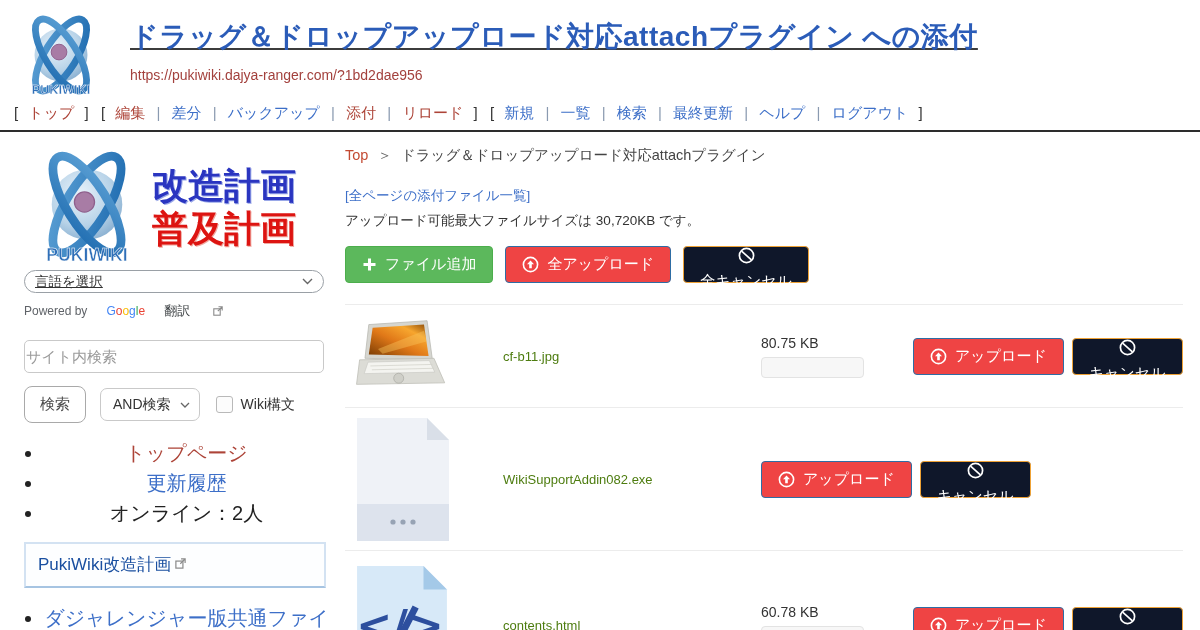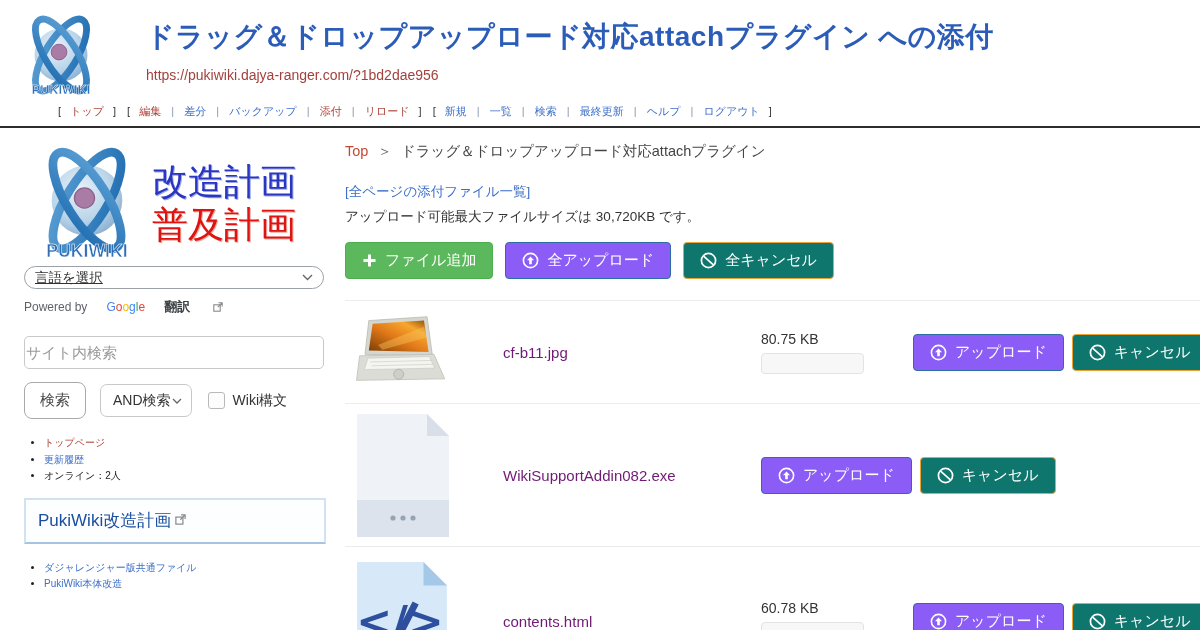--- a/index.html
+++ b/index.html
@@ -5,87 +5,87 @@
   * { margin:0; padding:0; box-sizing:border-box; }
   body { background:#fff; }
   .page {
     width:1200px; height:630px; position:relative; overflow:hidden;
     background:#fff; font-family:"Liberation Sans","DejaVu Sans",sans-serif;
     color:#3c3c3c;
   }
   
   .header { display:flex; align-items:flex-start; padding:6px 0 0 12px; }
   .logo-main { width:98px; flex:0 0 98px; }
-  .header-text { margin-left:36px; padding-top:12px; }
+  .header-text { margin-left:20px; padding-top:12px;text-decoration:underline; }
   .page-title { font-size:28px; font-weight:bold; color:#2b5cb8; letter-spacing:.5px; }
   .page-url { font-size:14px; color:#a3413d; margin-top:11px; text-decoration:none; display:inline-block; }
   
-  .nav { padding:4px 8px 7px 10px; font-size:11px; color:#444; white-space:nowrap;margin-left:44px; }
+  .nav { padding:4px 8px 7px 10px; font-size:15px; color:#444; white-space:nowrap; }
   .nav a { text-decoration:none; margin:0 2px; cursor:pointer; }
   .nav .sep { color:#8a9ab0; margin:0 5px; }
   .nav .br { color:#333; margin:0 4px; }
   .red { color:#ad4438; }
   .blue { color:#3d6fc8; }
   .topline { height:2px; background:#2d2d2d; }
   
   .content { display:flex; align-items:flex-start; }
   .sidebar { width:345px; flex:0 0 345px; padding:12px 16px 0 24px; }
   .main { flex:1; padding:8px 20px 0 0; }
   
   .side-logo { display:flex; align-items:center; }
   .side-logo svg { width:126px; flex:0 0 126px; }
-  .side-logo-text { margin-left:2px; line-height:1.2; font-weight:400; font-size:36px;
+  .side-logo-text { margin-left:2px; line-height:1.2; font-weight:700; font-size:36px;
     font-family:"DejaVu Sans","Liberation Sans",sans-serif;text-align:center; }
   .kaizo { color:#2a35c0; text-shadow:1px 1px 0 #9aa8e8; }
   .fukyu { color:#dd1411; text-shadow:1px 1px 0 #f0a9a0; }
   .lang-select { width:300px; height:23px; border:1px solid #9aa0a6;
     border-radius:12px; display:flex; align-items:center; justify-content:space-between;
     padding:0 10px; font-size:13.5px; color:#333; cursor:pointer; background:#fff;text-decoration:underline; }
   .powered { font-size:12px; color:#5f6368; margin-top:9px; display:flex; align-items:center; gap:19px; }
   .g1{color:#4285F4}.g2{color:#EA4335}.g3{color:#FBBC05}.g4{color:#4285F4}.g5{color:#34A853}.g6{color:#EA4335}
-  .powered b { color:#3c4043; font-weight:bold; font-size:13px; }
+  .powered b { color:#3c4043; font-weight:normal; font-size:13px; }
   .search-input { margin-top:20px; width:300px; height:33px; border:1px solid #c9c9c9;
     border-radius:5px; font-size:15px; padding:0 1px; color:#333; outline:none; display:block; }
   .search-input::placeholder { color:#9a9a9a; }
   .search-row { margin-top:13px; display:flex; align-items:center; }
   .search-btn { border:1px solid #a9a9a9; background:#fff; border-radius:8px;
     padding:8px 15px; font-size:15px; color:#4a4a4a; cursor:pointer; }
   .mode-select { border:1px solid #c9c9c9; border-radius:7px; height:33px; margin-left:14px;
-    padding:0 9px 0 12px; display:flex; align-items:center; font-size:14px; color:#333; gap:1px;
+    padding:0 9px 0 12px; display:flex; align-items:center; font-size:14px; color:#333; gap:9px;
     cursor:pointer; background:#fff; }
   .chk { width:17px; height:17px; border:1px solid #b9b9b9; border-radius:3px; background:#fcfcfc;
     margin-left:16px; cursor:pointer; }
   .chk-label { font-size:14px; color:#333; margin-left:8px; }
-  .side-list { margin:17px 0 0 20px; font-size:10px; color:#222; }
+  .side-list { margin:17px 0 0 20px; font-size:20px; color:#222;text-align:center; }
   .side-list li { margin:3px 0; line-height:1.35; }
   .side-list a { text-decoration:none; }
   .side-box { margin:15px 0 0 0; border:2px solid #d3e2f2; border-bottom-color:#a6c4e2;
     background:#fdfeff; padding:9px 12px 10px 12px; width:302px; }
   .side-box a { color:#1a4fa0; font-weight:normal; font-size:17px; text-decoration:none; }
   .ext { display:inline-block; margin-left:4px; vertical-align:1px; }
   
   .breadcrumb { font-size:14.5px; color:#444; padding-top:6px; }
   .breadcrumb a { color:#c34a32; text-decoration:none; }
   .bc-sep { color:#666; margin:0 9px; }
   .attach-link { display:inline-block; margin-top:22px; font-size:13.5px; color:#3d6fc8; text-decoration:none; }
   .max-size { font-size:13.5px; color:#333; margin-top:7px; }
   .toolbar { margin-top:16px; display:flex; gap:12px; }
   .btn { display:inline-flex; align-items:center; gap:8px; border-radius:4px; color:#fff;
     font-size:15px; padding:0 16px; height:37px; border:1px solid transparent; cursor:pointer;
     font-family:inherit; white-space:nowrap; }
   .btn-green { background:#5cb85c; border-color:#4cae4c; }
-  .btn-blue { background:#8b5cf6; border-color:#2e6da4; }
-  .btn-orange { background:#0f766e; border-color:#eea236; }
+  .btn-blue { background:#ef4444; border-color:#2e6da4; }
+  .btn-orange { background:#0f172a; border-color:#eea236;flex-direction:column; }
   .rows { margin-top:21px; }
   .file-row { display:grid; grid-template-columns:148px 258px 152px 1fr;
     align-items:center; border-top:1px solid #ececec; padding-left:10px; }
   .file-row.r1 { height:103px; }
   .file-row.r2 { height:143px; }
   .file-row.r3 { height:150px; }
-  .file-name { font-size:15px; color:#701a75; word-break:break-all; }
+  .file-name { font-size:13px; color:#4d7c0f; word-break:break-all; }
   .size-cell { display:flex; flex-direction:column; gap:6px; align-items:flex-start; }
   .file-size { font-size:14px; color:#333; }
   .progress { width:103px; height:21px; background:#f7f7f7; border:1px solid #e3e3e3; border-radius:4px; }
   .row-btns { display:flex; gap:8px; }
   .icel { flex:0 0 auto; }
 </style>
 </head>
 <body>
 
 <div class="page">

